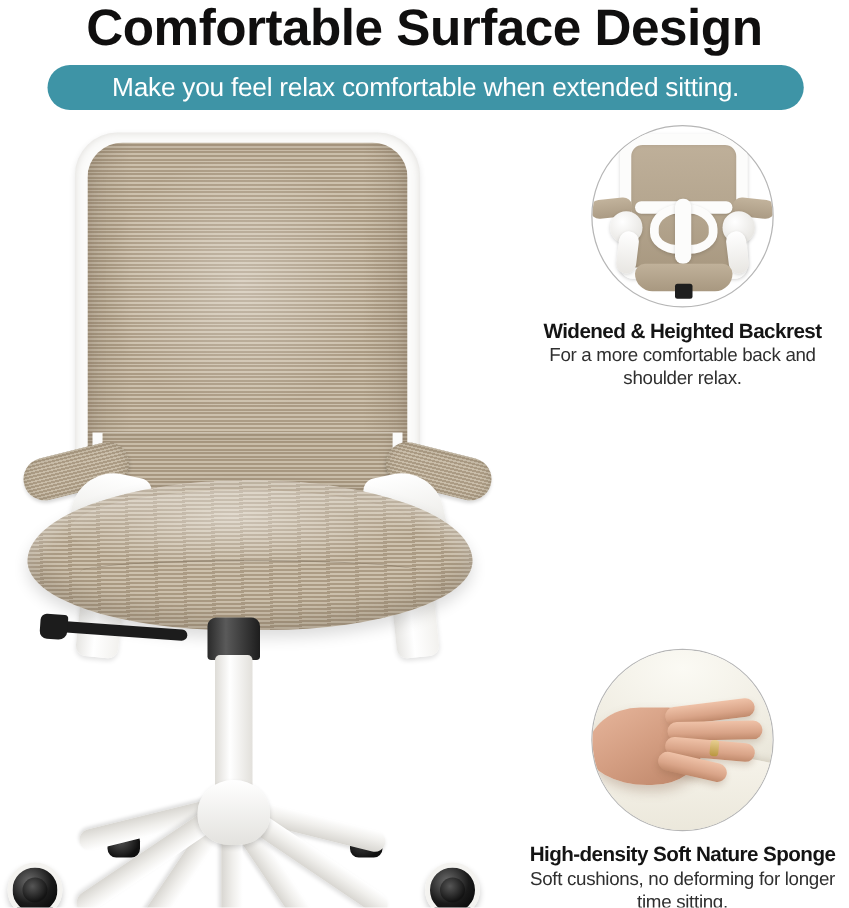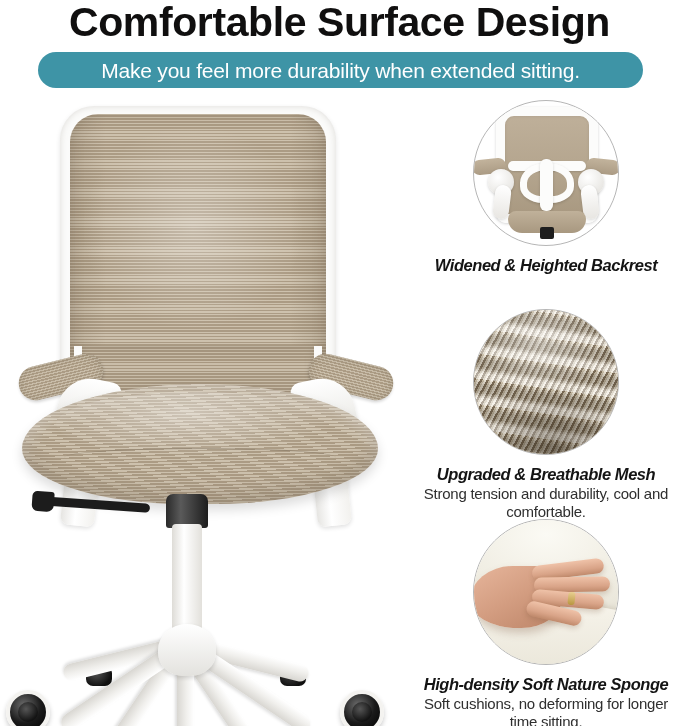--- a/index.html
+++ b/index.html
@@ -421,38 +421,37 @@
 
   
   .feature-title {
     margin-top: 10px;
     font-size: 16.5px;
     font-weight: bold;
     color: #141414;
     letter-spacing: -0.45px;
     line-height: 19px;
     white-space: nowrap;
-    font-style: italic;
   }
   .feature-desc {
     margin-top: 1px;
     font-size: 15px;
     color: #2f2f2f;
     line-height: 17.5px;
     letter-spacing: -0.25px;
     padding: 0 6px;
   }
 </style>
 </head>
 <body>
 
 <div id="page-title">Comfortable Surface Design</div>
 
 <div id="subtitle-banner">
-  <span class="banner-text">Make you feel more durability when extended sitting.</span>
+  <span class="banner-text">Make you feel relax comfortable when extended sitting.</span>
 </div>
 
 <div id="hero-chair">
 
   <div class="back-frame"></div>
   <div class="back-mesh"></div>
   <div class="back-mesh-sheen"></div>
   <div class="back-lower"></div>
   <div class="back-lower-mesh"></div>
 
@@ -503,31 +502,23 @@
       <div class="c1-yoke"></div>
       <div class="c1-spine"></div>
       <div class="c1-knob left"></div>
       <div class="c1-knob right"></div>
       <div class="c1-armpost left"></div>
       <div class="c1-armpost right"></div>
       <div class="c1-seat"></div>
       <div class="c1-stem"></div>
     </div>
     <div class="feature-title">Widened &amp; Heighted Backrest</div>
+    <div class="feature-desc">For a more comfortable back and shoulder relax.</div>
   </div>
 
-  <div class="feature-block" id="feature-block-1">
-    <div class="feature-circle">
-      <div class="c2-weave"></div>
-      <div class="c2-rows"></div>
-      <div class="c2-shade"></div>
-    </div>
-    <div class="feature-title">Upgraded &amp; Breathable Mesh</div>
-    <div class="feature-desc">Strong tension and durability, cool and comfortable.</div>
-  </div>
 
   <div class="feature-block" id="feature-block-2">
     <div class="feature-circle">
       <div class="c3-foam"></div>
       <div class="c3-foam-edge"></div>
       <div class="c3-palm"></div>
       <div class="c3-finger" id="c3-finger-1"></div>
       <div class="c3-finger" id="c3-finger-2"></div>
       <div class="c3-finger" id="c3-finger-3"></div>
       <div class="c3-finger" id="c3-finger-4"></div>

